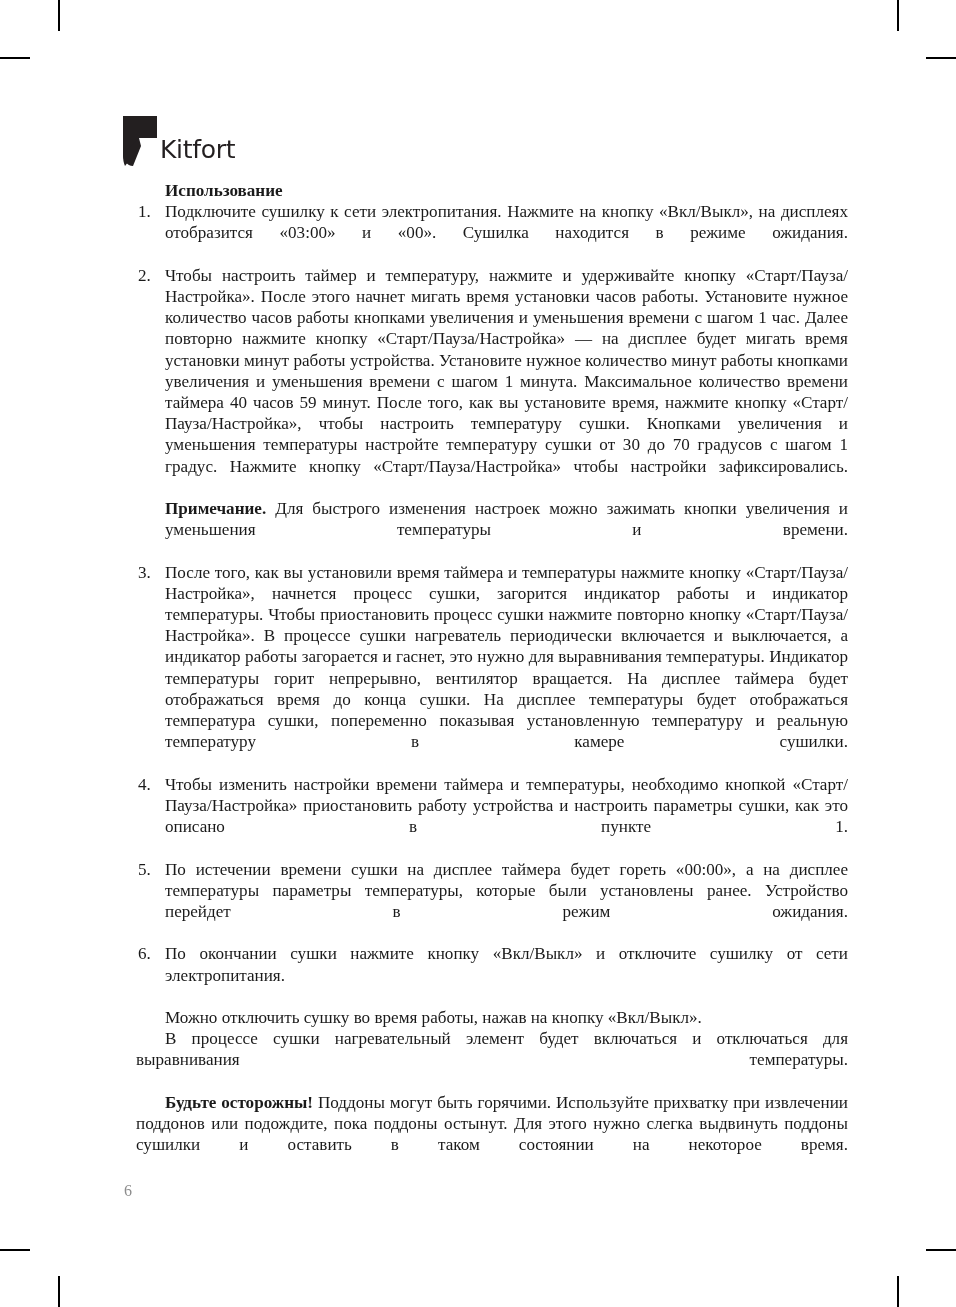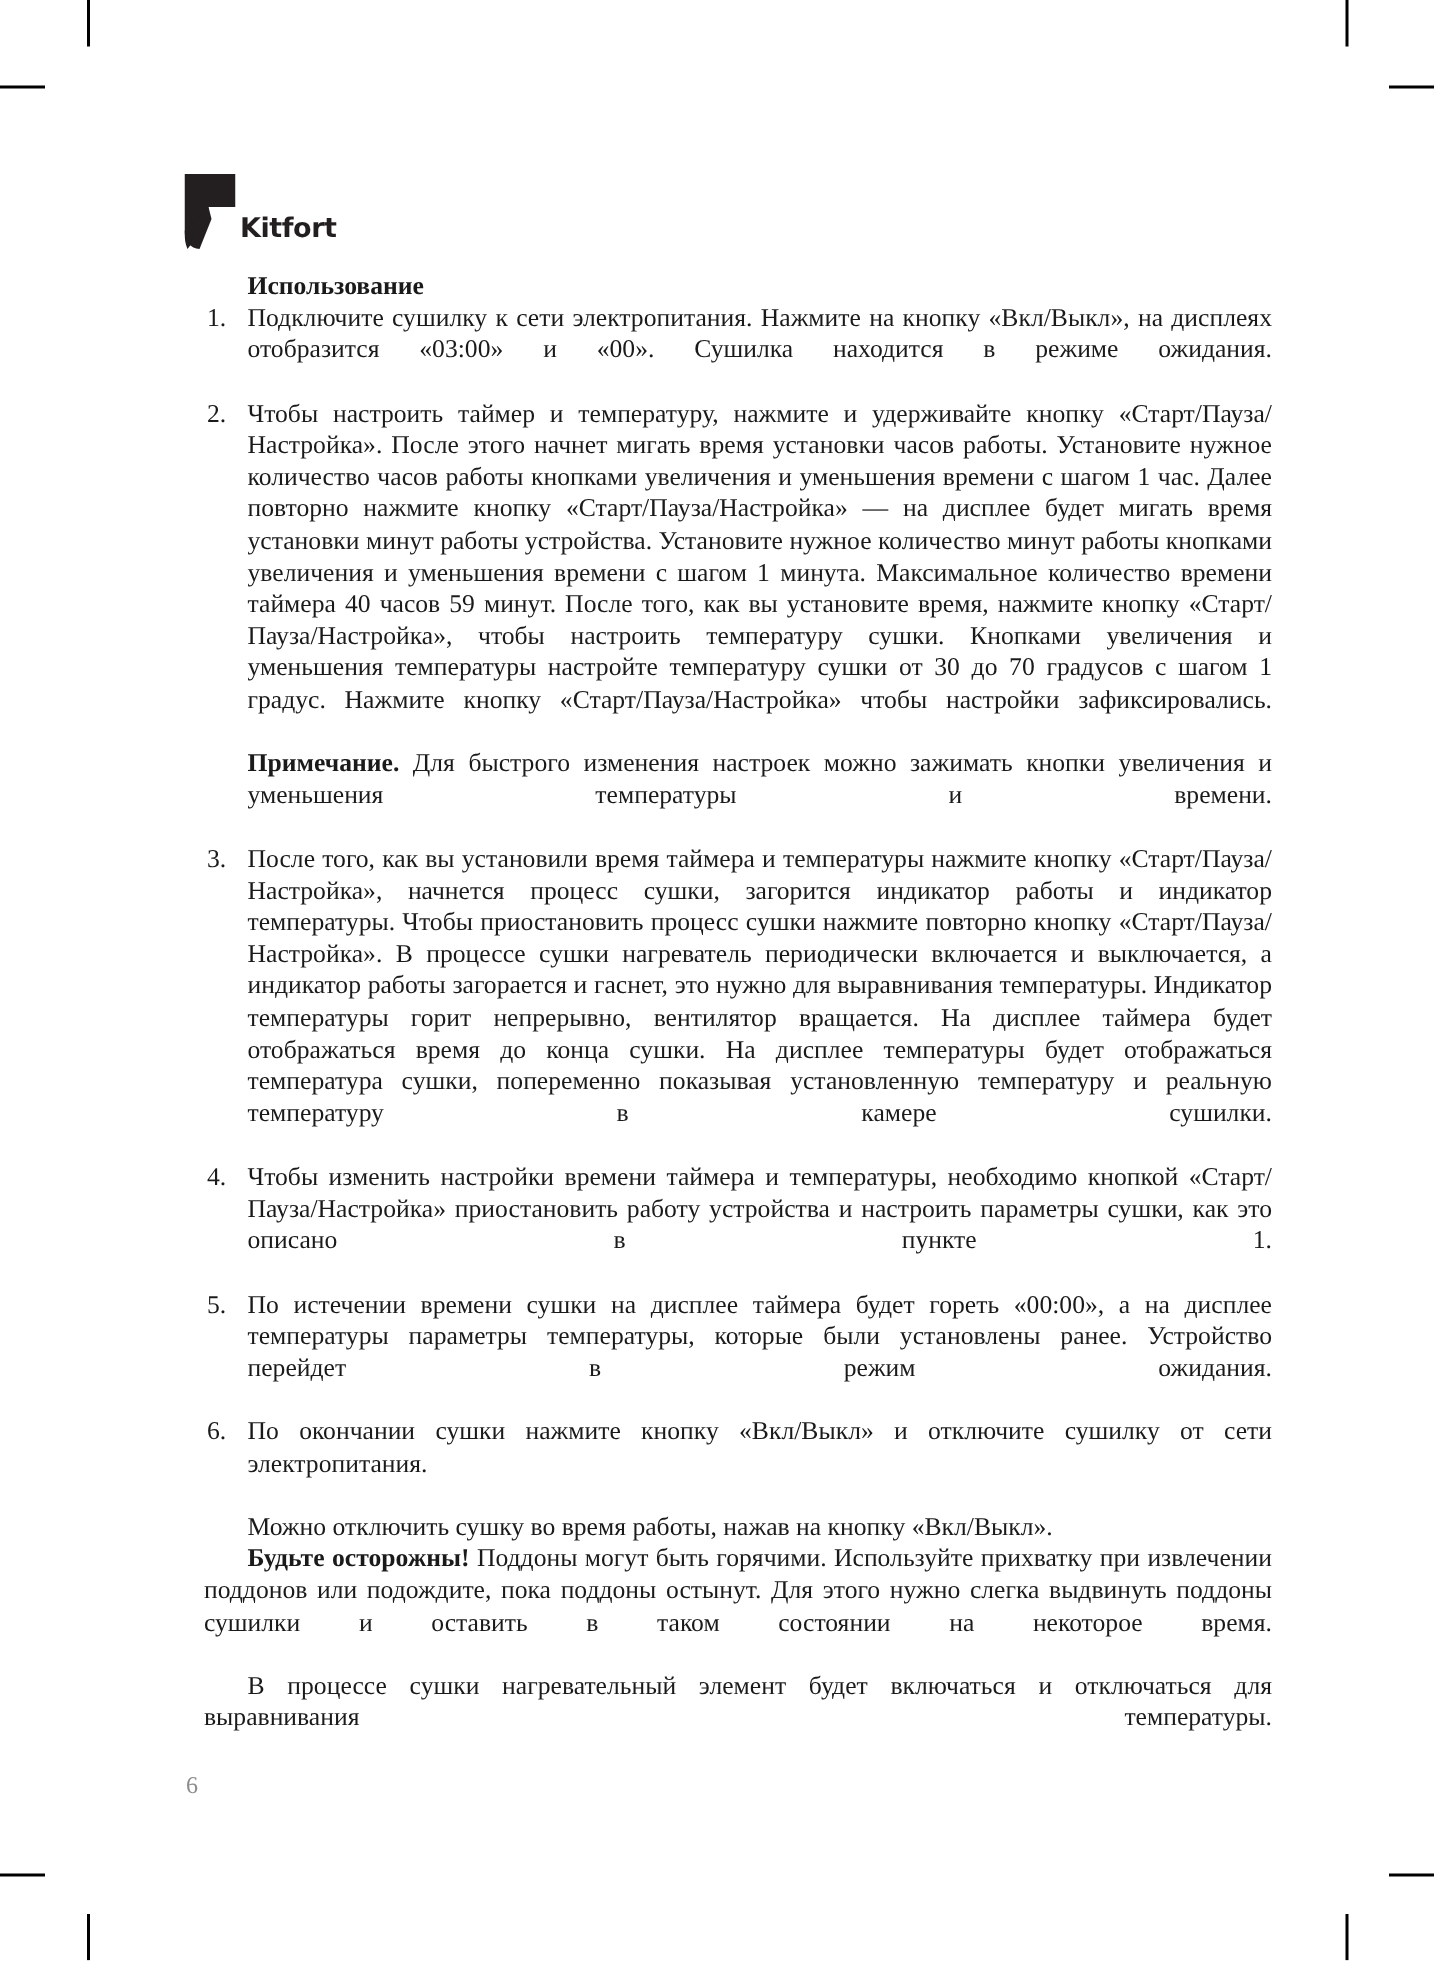--- a/index.html
+++ b/index.html
@@ -45,22 +45,22 @@
   }
   .logo-mark {
     width: 34px;
     height: 50px;
     position: relative;
     margin-right: 3px;
   }
   .logo-mark svg { display: block; }
   .logo-word {
     font-family: "DejaVu Sans", "Liberation Sans", sans-serif;
-    font-weight: bold;
-    font-size: 18px;
+    font-weight: normal;
+    font-size: 25px;
     letter-spacing: -0.3px;
     color: #231f20;
     line-height: 1;
     padding-bottom: 4px;
   }
 
   
   .content {
     position: absolute;
     left: 136px;
@@ -196,21 +196,21 @@
 
       <li>
         <span class="num">6.</span>
         <p class="para">По окончании сушки нажмите кнопку «Вкл/Выкл» и отключите сушилку от сети электропитания.</p>
       </li>
 
     </ol>
 
     <p class="sub-line">Можно отключить сушку во время работы, нажав на кнопку «Вкл/Выкл».</p>
 
+    <p class="plain indent">В процессе сушки нагревательный элемент будет включаться и отключаться для выравнивания температуры.</p>
+
     <p class="plain indent"><b>Будьте осторожны!</b><span> Поддоны могут быть горячими. Используйте прихватку при извлечении поддонов или подождите, пока поддоны остынут. Для этого нужно слегка выдвинуть поддоны сушилки и оставить в таком состоянии на некоторое время.</span></p>
 
-    <p class="plain indent">В процессе сушки нагревательный элемент будет включаться и отключаться для выравнивания температуры.</p>
-
   </div>
 
   <div class="page-number">6</div>
 
 </div>
 
 </body></html>

